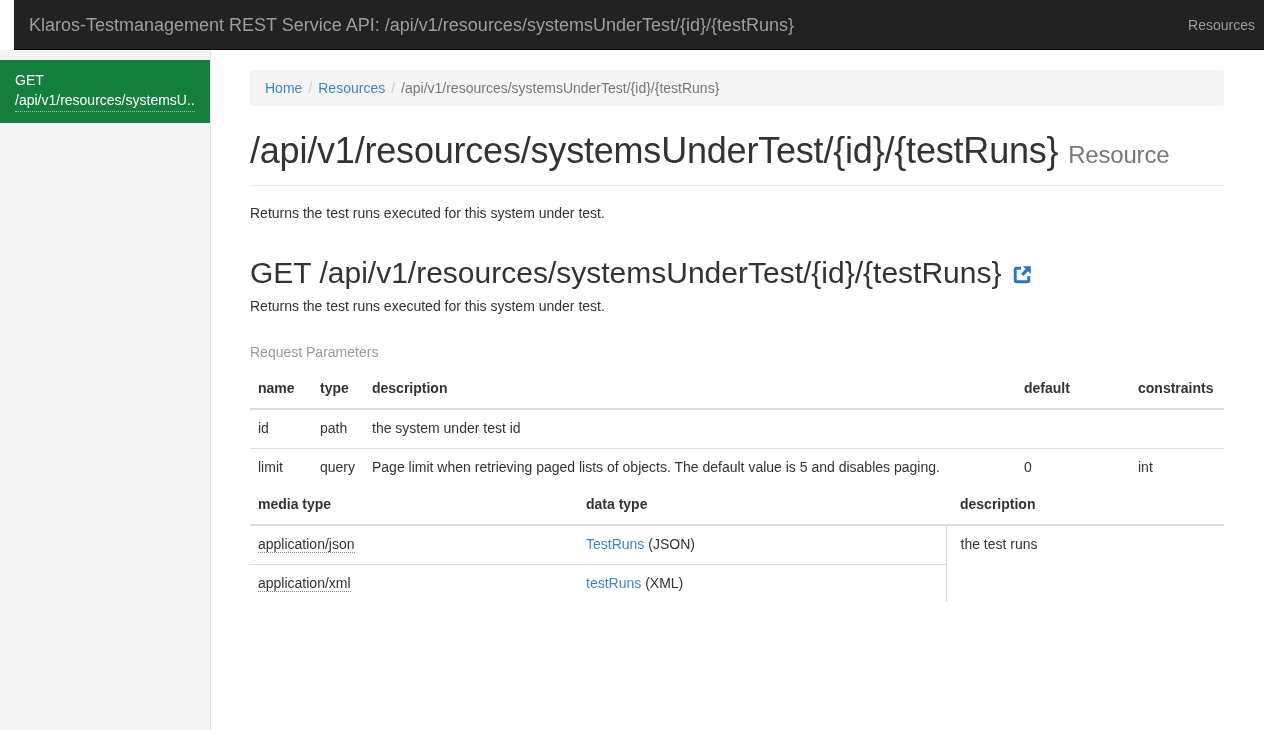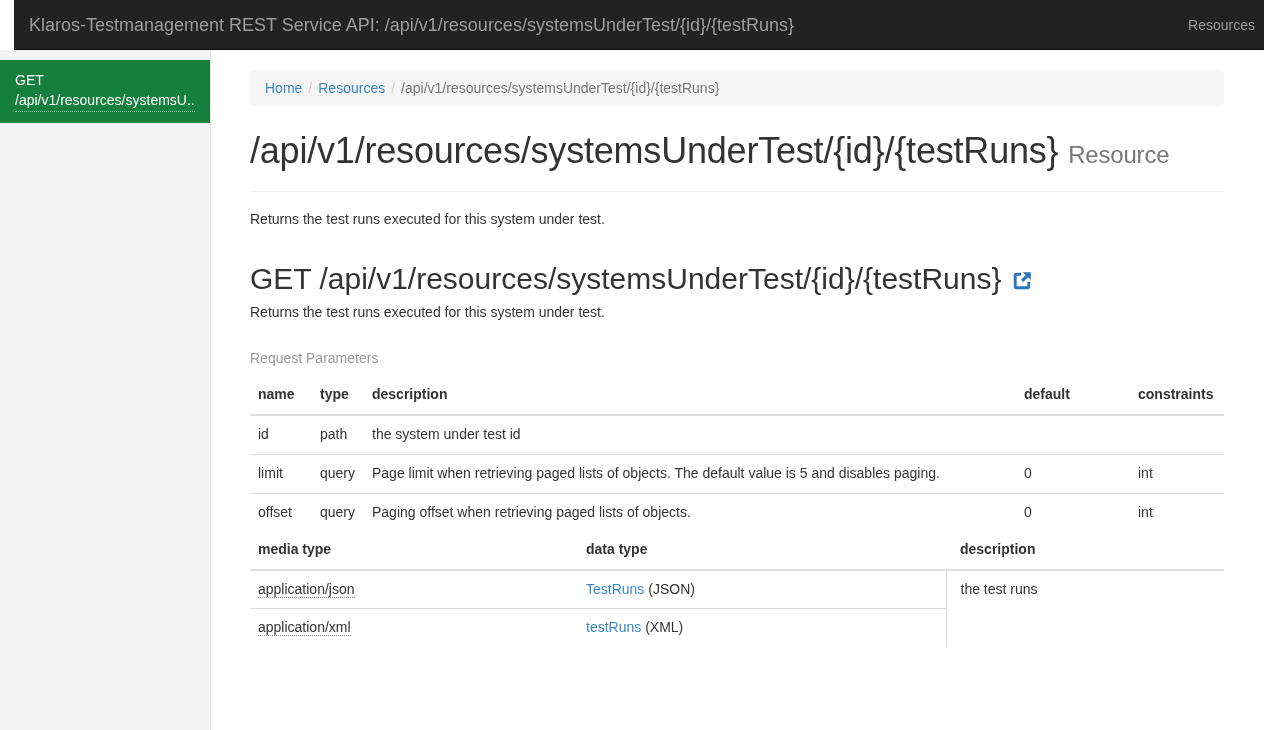--- a/index.html
+++ b/index.html
@@ -126,21 +126,21 @@
     cursor: pointer;
   }
   .breadcrumb .sep {
     color: #cccccc;
     padding: 0 6px;
   }
   .breadcrumb .active { color: #777777; }
 
   .page-header {
     margin: 25px 0 18px 0;
-    padding-bottom: 20px;
+    padding-bottom: 14px;
     border-bottom: 1px solid #eeeeee;
     width: 974px;
   }
   .page-header h1 {
     margin: 0;
     font-size: 36px;
     font-weight: normal;
     line-height: 1.1;
     color: #333333;
     letter-spacing: -0.2px;
@@ -307,27 +307,20 @@
         <td></td>
         <td></td>
       </tr>
       <tr>
         <td>limit</td>
         <td>query</td>
         <td>Page limit when retrieving paged lists of objects. The default value is 5 and disables paging.</td>
         <td>0</td>
         <td>int</td>
       </tr>
-      <tr>
-        <td>offset</td>
-        <td>query</td>
-        <td>Paging offset when retrieving paged lists of objects.</td>
-        <td>0</td>
-        <td>int</td>
-      </tr>
     </tbody>
   </table>
 
   <table class="tbl resp-tbl">
     <colgroup>
       <col class="c-media">
         <col class="c-dtype">
         <col class="c-rdesc">
     </colgroup>
     <thead>

